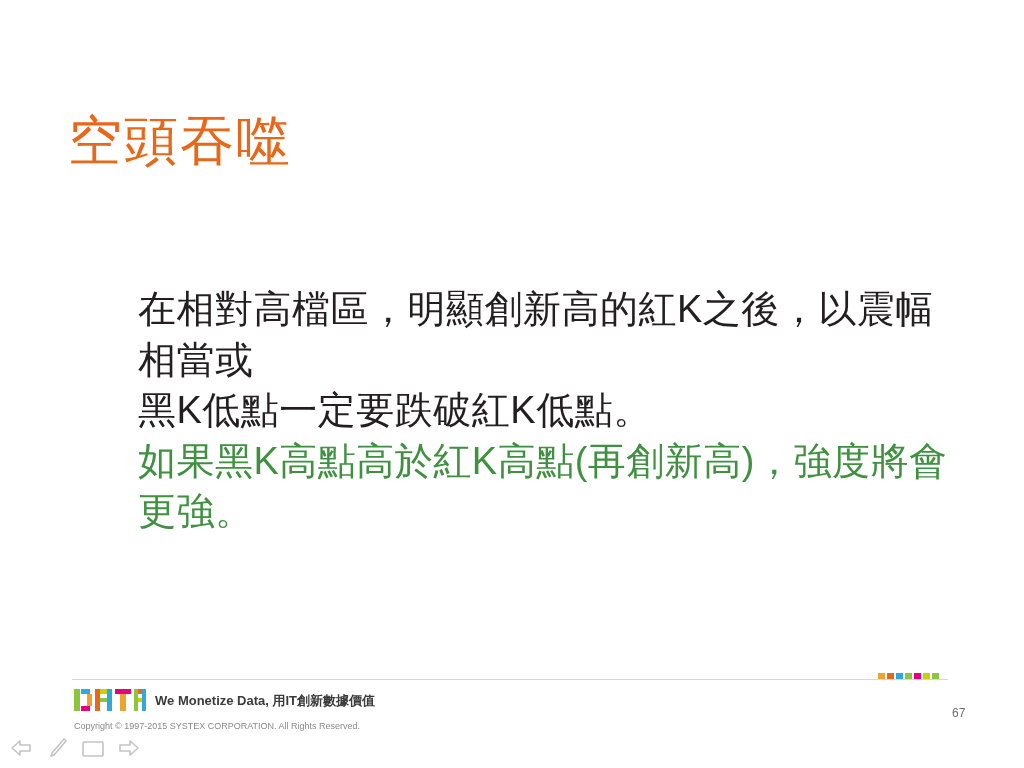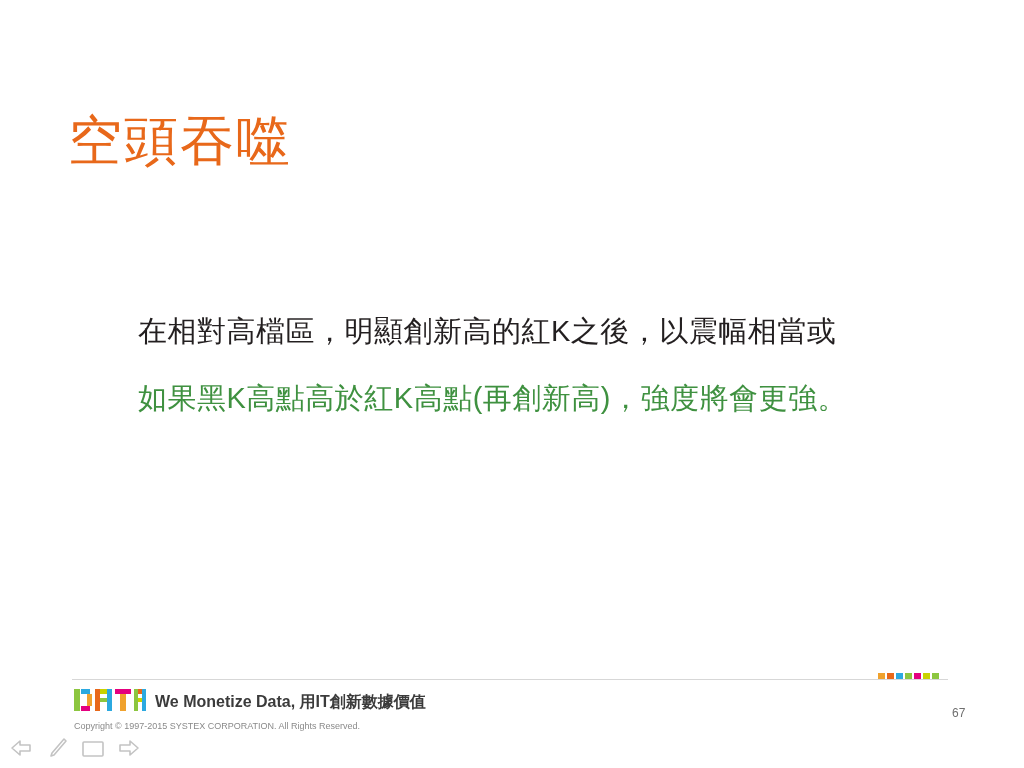--- a/index.html
+++ b/index.html
@@ -34,25 +34,24 @@
     white-space: nowrap;
   }
 
   .body-block {
     position: absolute;
     left: 138px;
     top: 283px;
     width: 810px;
   }
   .body-line {
-    font-size: 29px;
+    font-size: 38px;
     line-height: 1.33;
     color: #231f20;
     letter-spacing: 0.5px;
-    margin-top: 28px;
   }
   .body-line.green {
     color: #3F9140;
   }
 
   
   .footer-rule {
     position: absolute;
     left: 72px;
     top: 678px;
@@ -87,21 +86,21 @@
   }
   .logo-grid span {
     position: absolute;
     display: block;
   }
 
   .tagline {
     position: absolute;
     left: 155px;
     top: 691px;
-    font-size: 16px;
+    font-size: 13px;
     font-weight: bold;
     color: #3b3b3b;
     white-space: nowrap;
   }
 
   .legal {
     position: absolute;
     left: 74px;
     top: 719px;
     font-size: 9px;
@@ -136,20 +135,21 @@
 </style>
 </head>
 <body>
 
 <div class="slide">
 
   <div class="slide-title">空頭吞噬</div>
 
   <div class="body-block">
     <div class="body-line">在相對高檔區，明顯創新高的紅K之後，以震幅相當或</div>
+    <div class="body-line">黑K低點一定要跌破紅K低點。</div>
     <div class="body-line green">如果黑K高點高於紅K高點(再創新高)，強度將會更強。</div>
   </div>
 
   <div class="footer-rule"></div>
 
   <div class="footer-dots">
     <i style="background:#F0A22E"></i>
     <i style="background:#E8681A"></i>
     <i style="background:#2BA9E0"></i>
     <i style="background:#8CC63F"></i>

